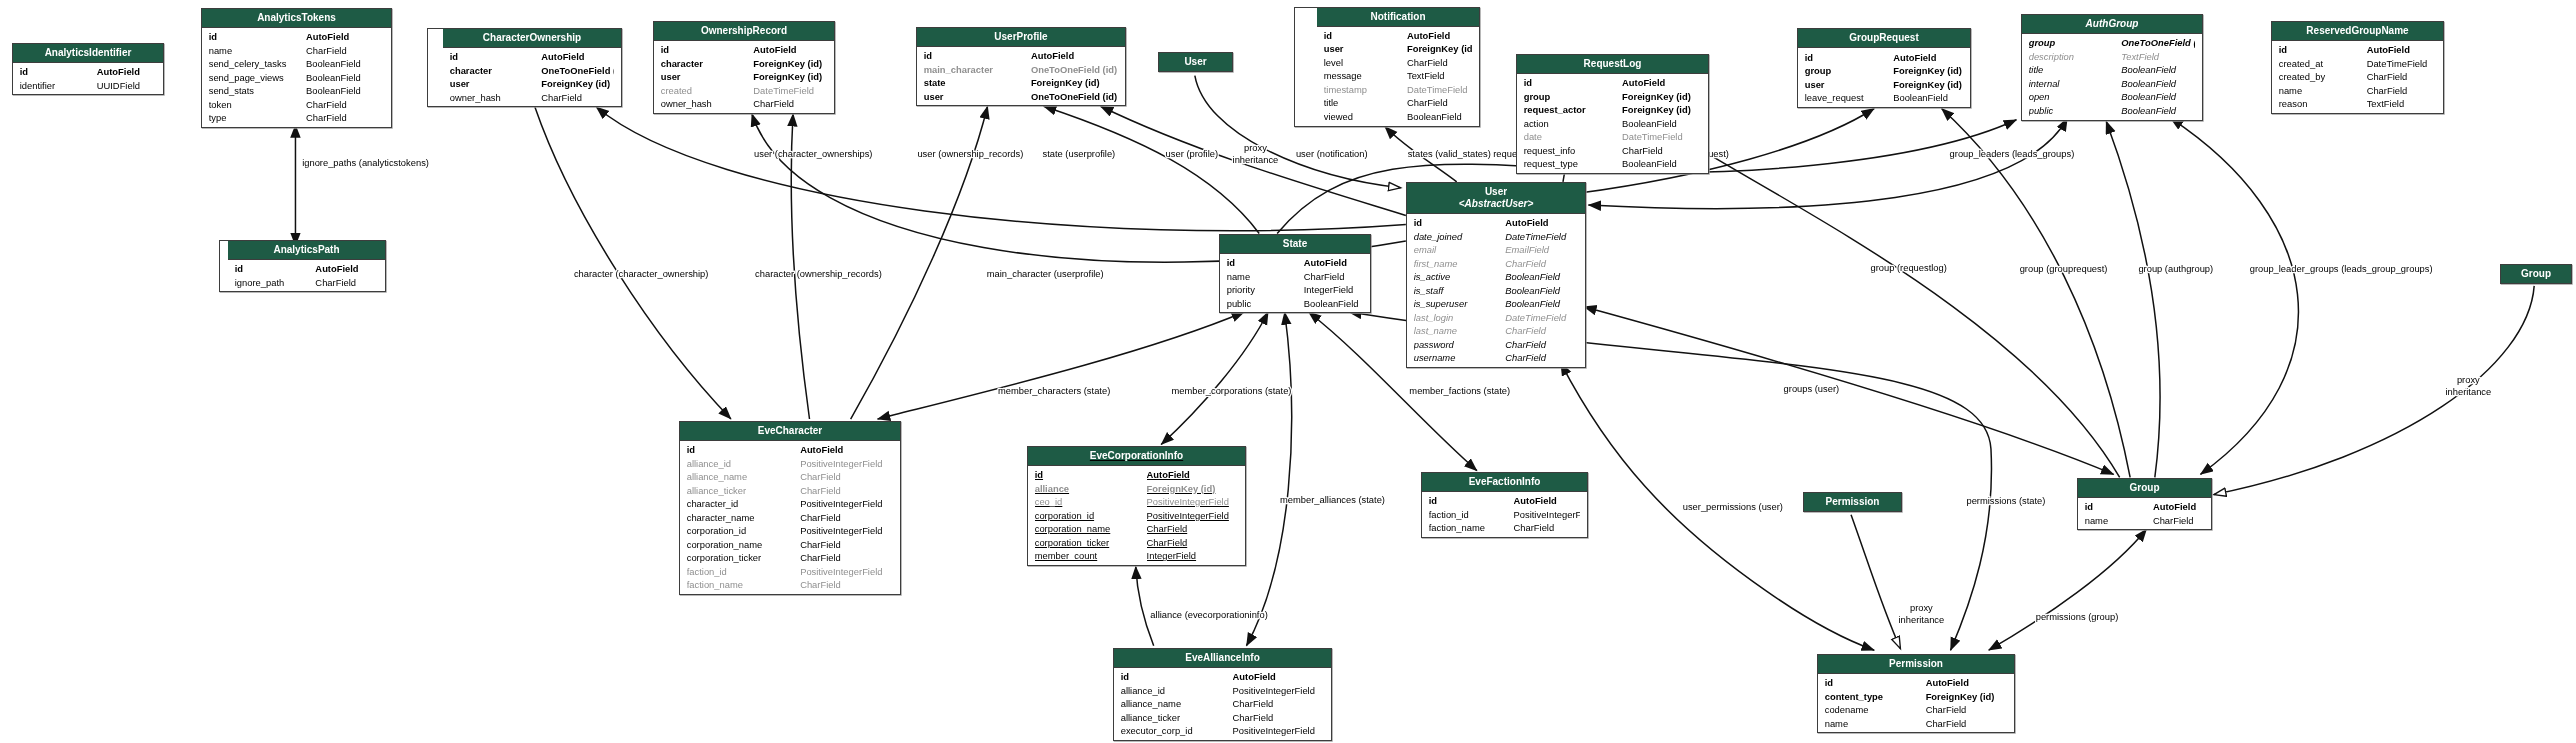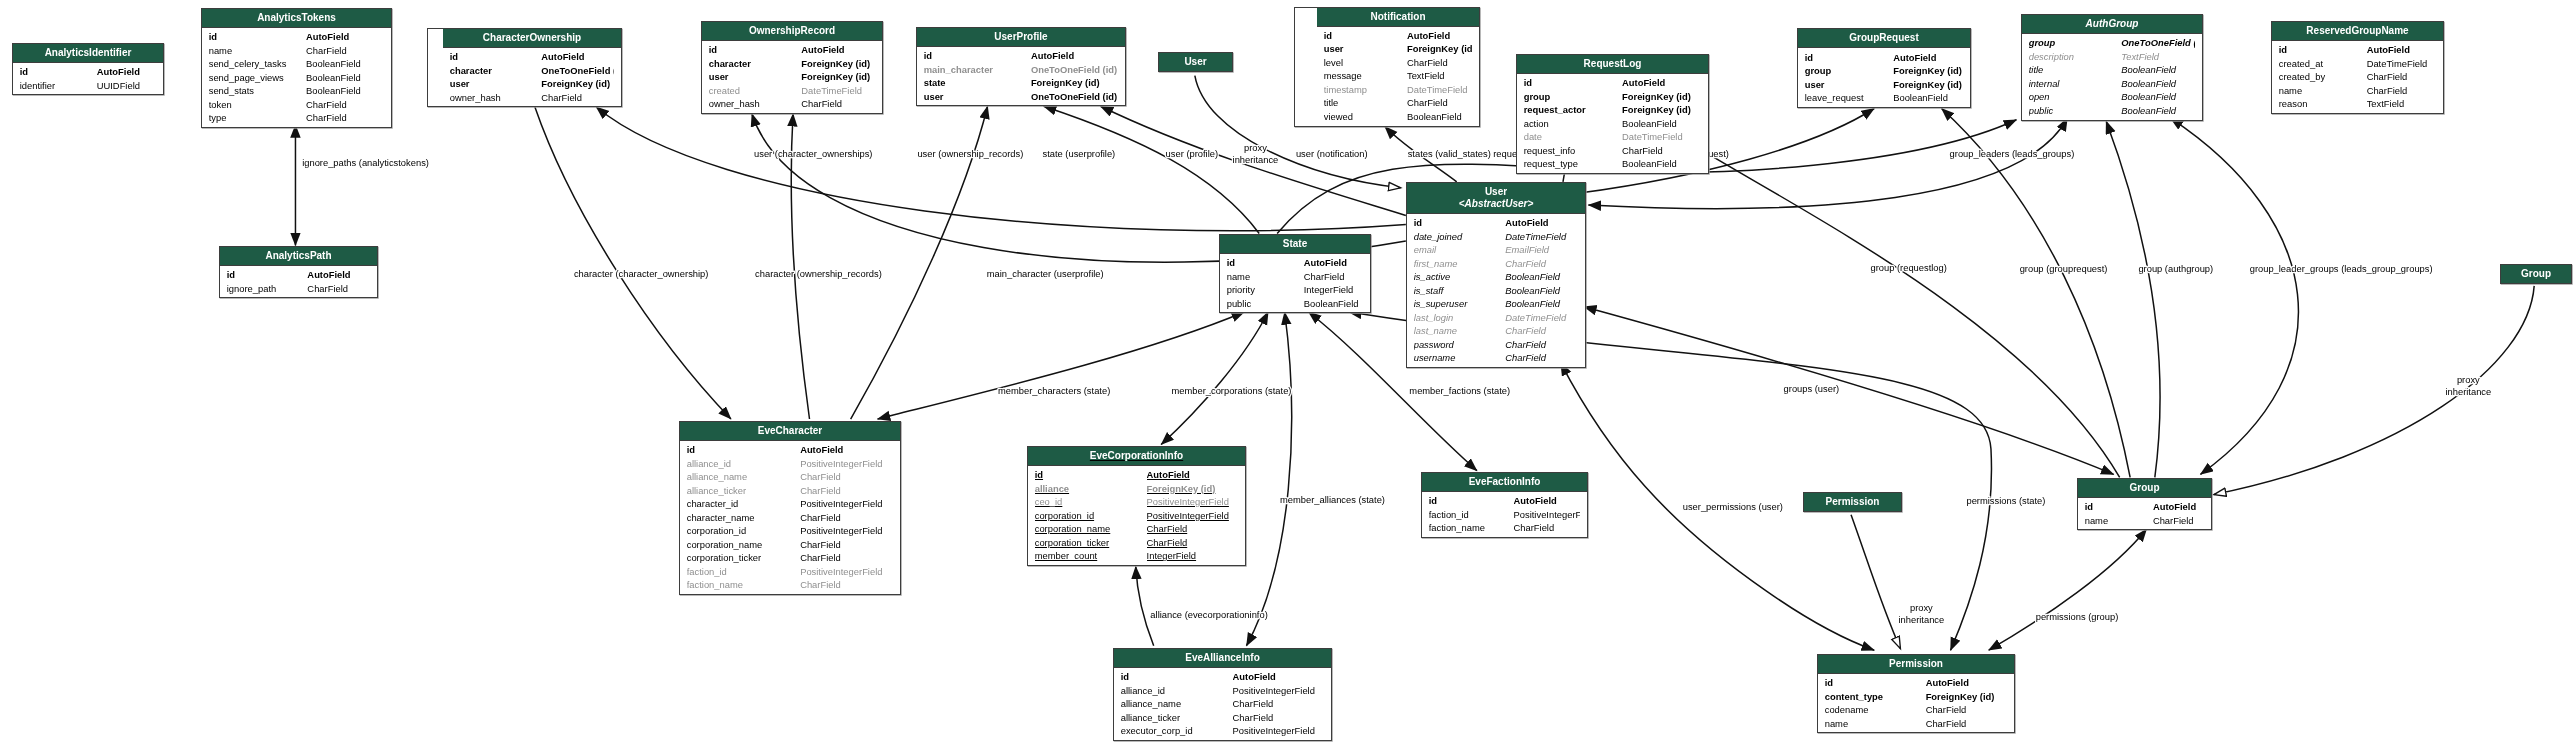--- a/index.html
+++ b/index.html
@@ -170,21 +170,21 @@
           <div class="row">
             <span class="fn b">user</span>
             <span class="ft b">ForeignKey (id)</span>
           </div>
           <div class="row">
             <span class="fn">owner_hash</span>
             <span class="ft">CharField</span>
           </div>
         </div>
       </div>
-      <div class="tbl" style="left: 653px; top: 21px; width: 180px; margin-left: 48px;">
+      <div class="tbl" style="left: 653px; top: 21px; width: 180px;">
         <div class="tbl-header has-fields">
           <div>OwnershipRecord</div>
         </div>
         <div class="rows">
           <div class="row">
             <span class="fn b">id</span>
             <span class="ft b">AutoField</span>
           </div>
           <div class="row">
             <span class="fn b">character</span>
@@ -376,21 +376,21 @@
           <div class="row">
             <span class="fn">name</span>
             <span class="ft">CharField</span>
           </div>
           <div class="row">
             <span class="fn">reason</span>
             <span class="ft">TextField</span>
           </div>
         </div>
       </div>
-      <div class="tbl" style="left: 219px; top: 246px; width: 157px;">
+      <div class="tbl" style="left: 219px; top: 240px; width: 157px; padding-left: 8px;">
         <div class="tbl-header has-fields">
           <div>AnalyticsPath</div>
         </div>
         <div class="rows">
           <div class="row">
             <span class="fn b">id</span>
             <span class="ft b">AutoField</span>
           </div>
           <div class="row">
             <span class="fn">ignore_path</span>

